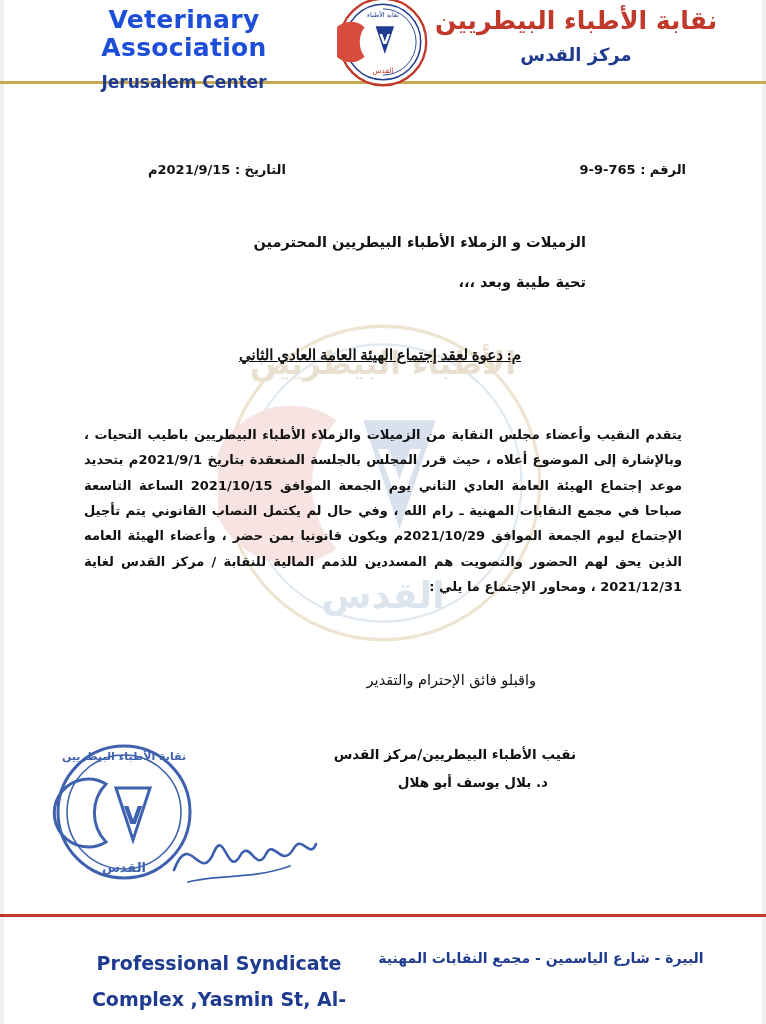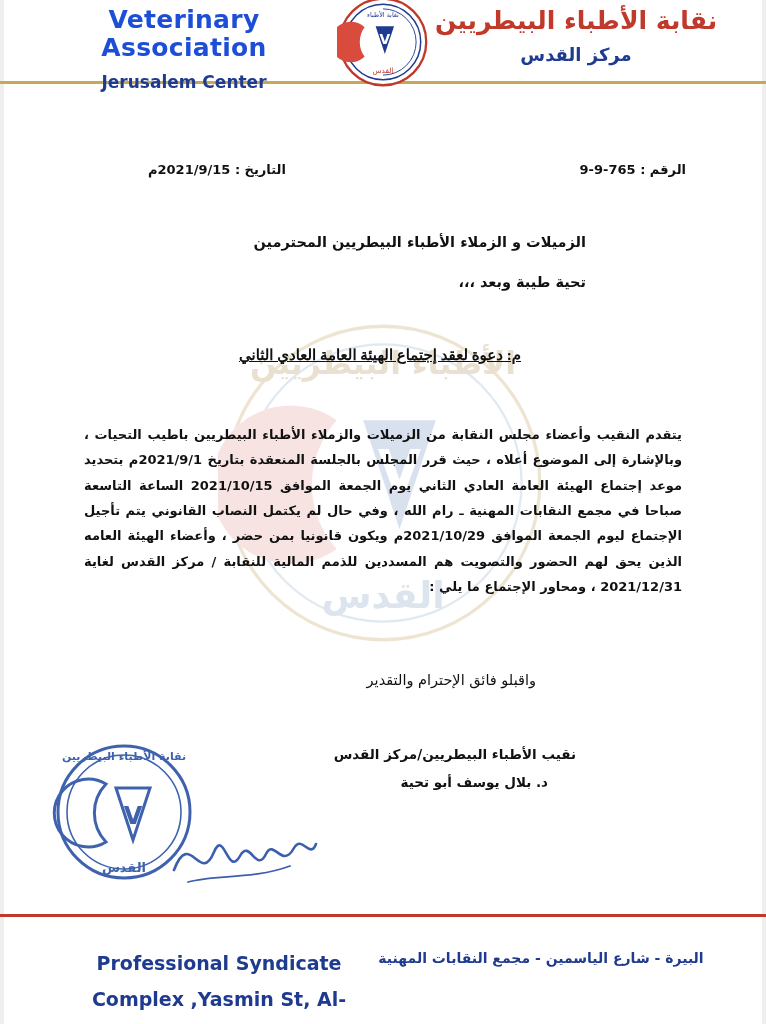--- a/index.html
+++ b/index.html
@@ -320,21 +320,21 @@
   <div class="greeting">تحية طيبة وبعد ،،،</div>
 
   <div class="subject">م: دعوة لعقد إجتماع الهيئة العامة العادي الثاني</div>
 
   <div class="para">يتقدم النقيب وأعضاء مجلس النقابة من الزميلات والزملاء الأطباء البيطريين باطيب التحيات ، وبالإشارة إلى الموضوع أعلاه ، حيث قرر المجلس بالجلسة المنعقدة بتاريخ 2021/9/1م بتحديد موعد إجتماع الهيئة العامة العادي الثاني يوم الجمعة الموافق 2021/10/15 الساعة التاسعة صباحا في مجمع النقابات المهنية ـ رام الله ، وفي حال لم يكتمل النصاب القانوني يتم تأجيل الإجتماع ليوم الجمعة الموافق 2021/10/29م ويكون قانونيا بمن حضر ، وأعضاء الهيئة العامه الذين يحق لهم الحضور والتصويت هم المسددين للذمم المالية للنقابة / مركز القدس  لغاية  2021/12/31 ، ومحاور الإجتماع ما يلي :</div>
 
 
   <div class="closing">واقبلو فائق الإحترام والتقدير</div>
 
   <div class="signature-title">نقيب الأطباء البيطريين/مركز القدس</div>
-  <div class="signature-name">د. بلال يوسف أبو تحية</div>
+  <div class="signature-name">د. بلال يوسف أبو هلال</div>
 
   <svg class="stamp" viewBox="0 0 160 160">
     <circle cx="80" cy="80" r="66" fill="none" stroke="#2b52a6" stroke-width="3"></circle>
     <circle cx="80" cy="80" r="57" fill="none" stroke="#2b52a6" stroke-width="1.6"></circle>
     <text x="80" y="28" font-size="11" fill="#2b52a6" text-anchor="middle" font-family="DejaVu Sans, sans-serif" font-weight="bold">نقابة الأطباء البيطريين</text>
     <text x="80" y="140" font-size="13" fill="#2b52a6" text-anchor="middle" font-family="DejaVu Sans, sans-serif" font-weight="bold">القدس</text>
     <path d="M62 110 a34 34 0 1 1 0 -58 a42 42 0 0 0 0 58 z" fill="none" stroke="#2b52a6" stroke-width="3"></path>
     <path d="M72 56 h34 l-17 52 z" fill="none" stroke="#2b52a6" stroke-width="3"></path>
     <text x="89" y="92" font-size="24" fill="#2b52a6" text-anchor="middle" font-family="DejaVu Sans, sans-serif" font-weight="bold">V</text>
   </svg>

